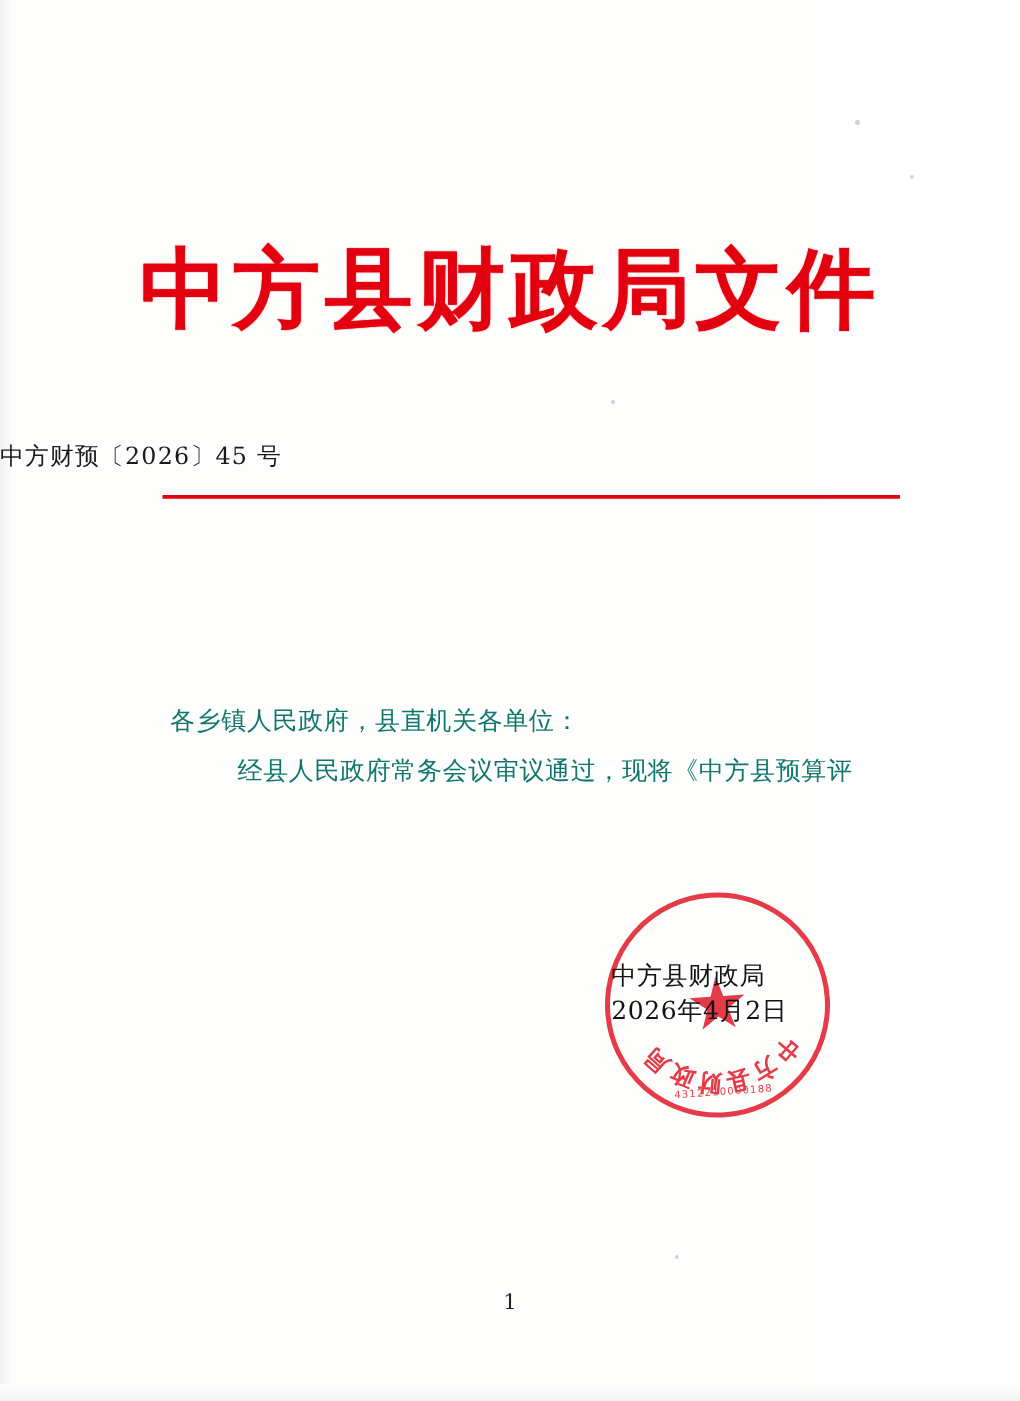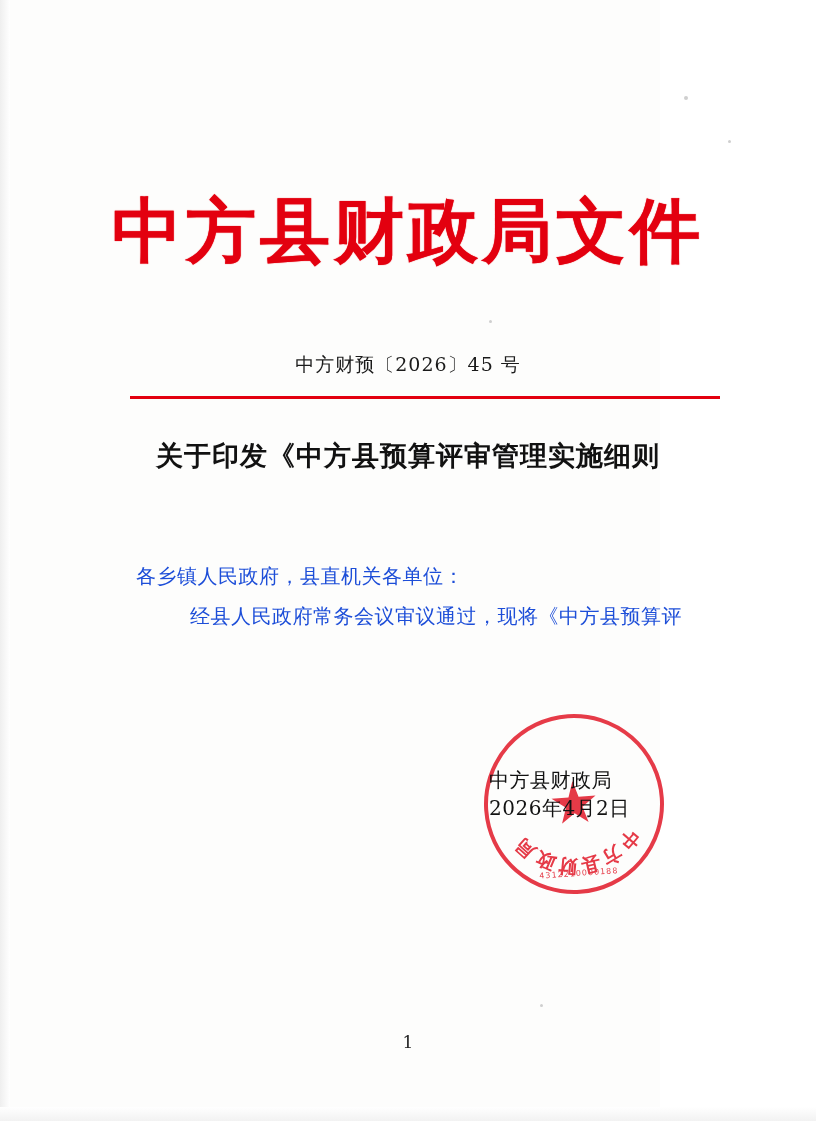--- a/index.html
+++ b/index.html
@@ -47,21 +47,21 @@
     letter-spacing: 4px;
     line-height: 1;
     text-shadow: 0 0 1px #e3000f;
   }
 
   .doc-number {
     position: absolute;
     top: 352px;
     left: 0;
     width: 816px;
-    text-align: center;
+    text-align: left;
     font-size: 19px;
     color: #1a1a1a;
     letter-spacing: 1px;
   }
 
   .red-rule {
     position: absolute;
     top: 396px;
     left: 130px;
     width: 590px;
@@ -82,21 +82,21 @@
     letter-spacing: 1px;
   }
 
   .body-block {
     position: absolute;
     top: 556px;
     left: 136px;
     width: 560px;
     font-size: 20px;
     line-height: 2.0;
-    color: #1d4ed8;
+    color: #0f766e;
     letter-spacing: 0.5px;
   }
   .body-block p {
     margin: 0;
   }
   .indent2 {
     text-indent: 2em;
     text-align: center;
   }
 
@@ -197,21 +197,20 @@
   <div class="speck" style="left:489px; top:320px; width:3px; height:3px;"></div>
   <div class="speck" style="left:540px; top:1004px; width:3px; height:3px;"></div>
 
   <div class="doc-title">中方县财政局文件</div>
 
   <div class="doc-number">中方财预〔2026〕45 号</div>
 
   <div class="red-rule"></div>
 
   <div class="subject">
-    <div>关于印发《中方县预算评审管理实施细则</div>
   </div>
 
   <div class="body-block">
     <p>各乡镇人民政府，县直机关各单位：</p>
     <p class="indent2">经县人民政府常务会议审议通过，现将《中方县预算评</p>
   </div>
 
   <div class="seal">
     <div class="seal-inner">
       <svg class="seal-arc-text" viewBox="0 0 172 172">

